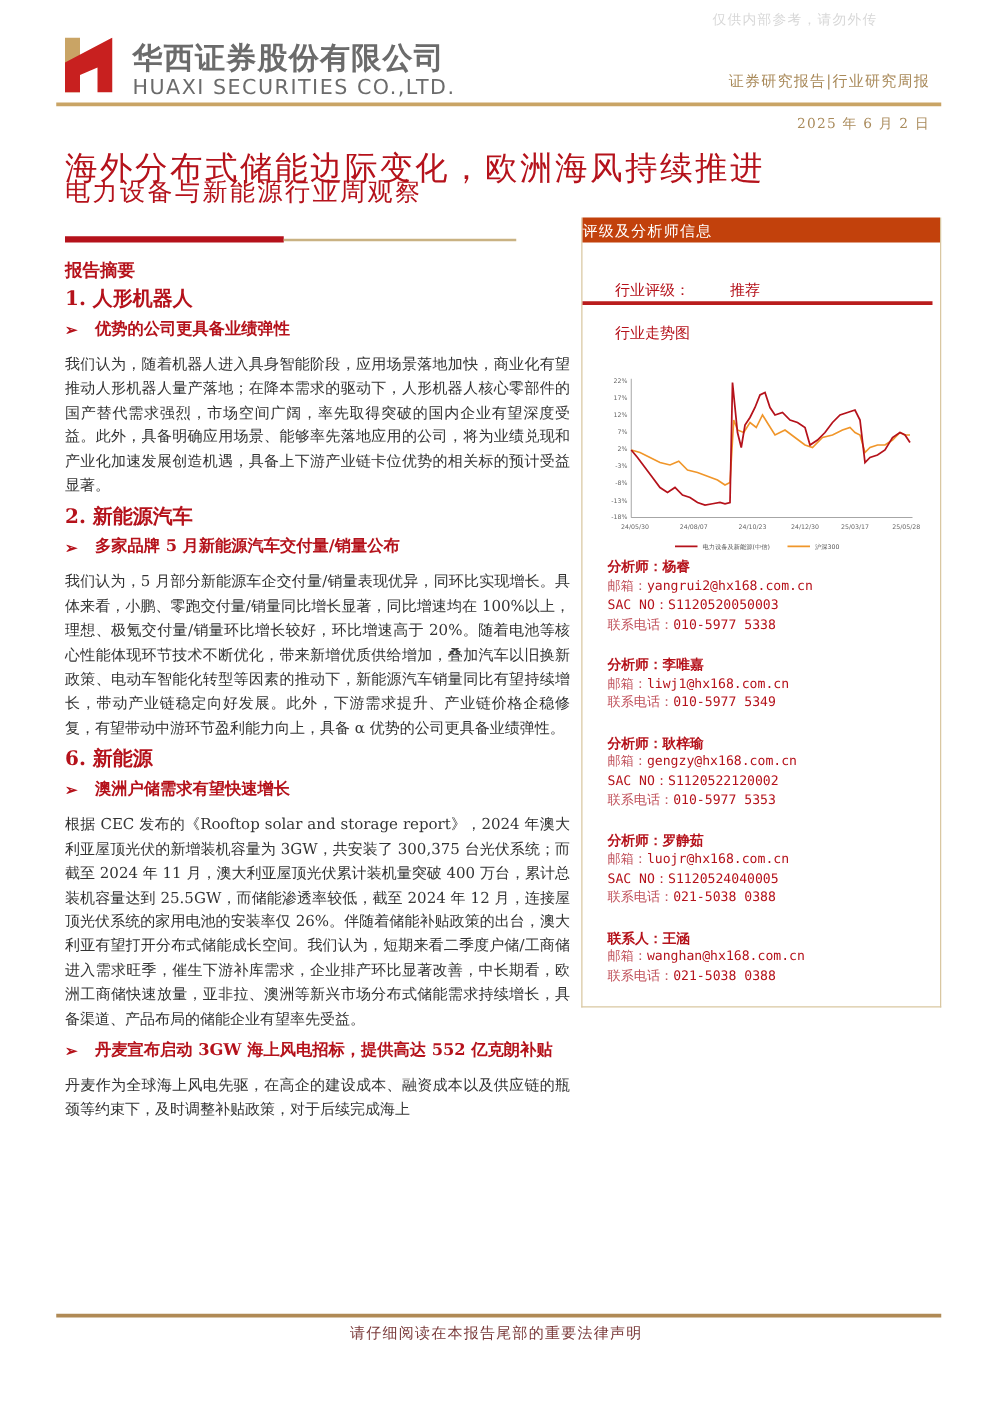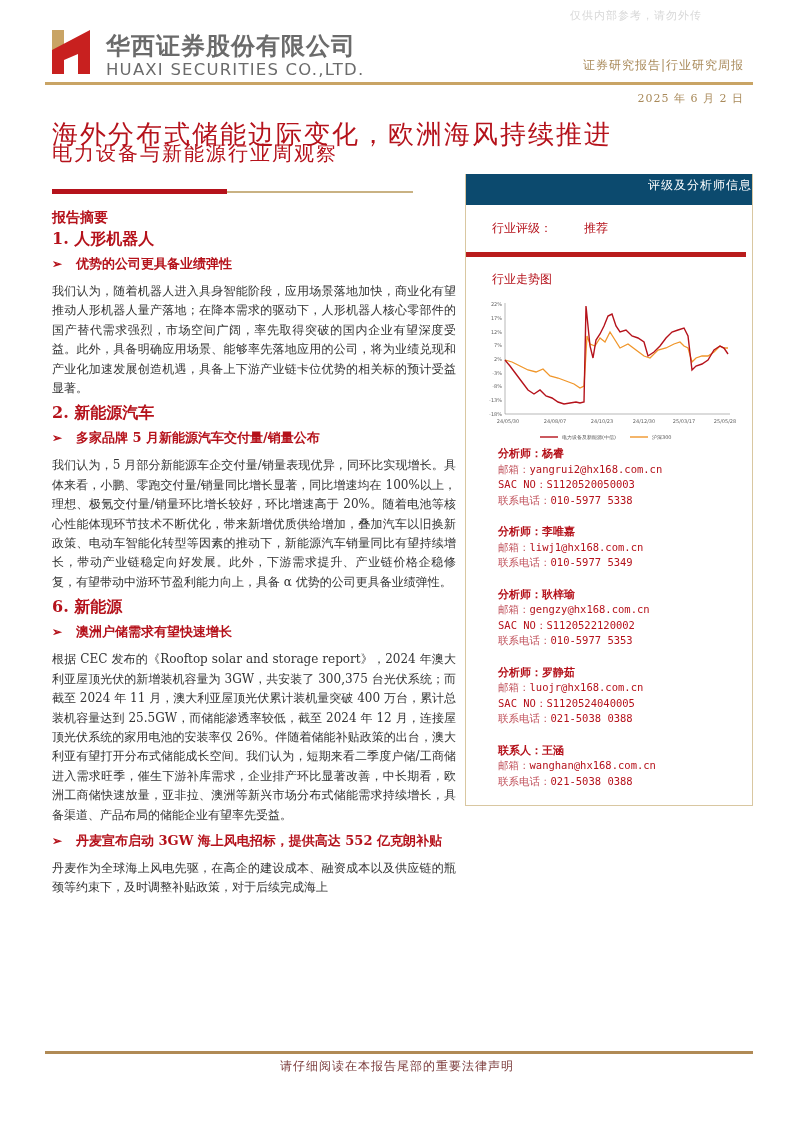--- a/index.html
+++ b/index.html
@@ -29,26 +29,26 @@
   .left-col { left:52px; top:208px; width:404px; }
   .sec-head { color:#b5121b; font-weight:bold; font-size:14px; margin:0; line-height:18px; }
   .sec-num { color:#b5121b; font-weight:bold; font-size:16px; margin:4px 0 0 0; line-height:18px; }
   .sub-head { color:#b5121b; font-weight:bold; font-size:13px; line-height:20px;
               display:flex; margin:6px 0 8px 0; }
   .sub-head .arrow { width:24px; flex:none; font-size:12px; }
   .para { font-size:12px; line-height:19.4px; margin:0 0 6px 0; text-align:justify; color:#333; }
 
   
   .panel { left:465px; top:174px; width:288px; height:632px; border:1px solid #d9c7a1; border-top:none; box-sizing:border-box; }
-  .panel-head { height:31px; background:#0c4a6e; color:#fff; font-size:12px; text-align:right; line-height:23px; letter-spacing:1px; }
-  .rating-row { height:47px; display:flex; align-items:center; padding-left:26px; font-size:12px; color:#b5121b; border-bottom:5px solid #b91c1c; margin-right:6px; }
+  .panel-head { height:20px; background:#c2410c; color:#fff; font-size:12px; text-align:left; line-height:23px; letter-spacing:1px; }
+  .rating-row { height:47px; display:flex; align-items:flex-end; padding-left:26px; font-size:12px; color:#b5121b; border-bottom:3px solid #b91c1c; margin-right:6px; }
   .rating-row .val { margin-left:32px; }
   .trend-label { margin:14px 0 0 26px; font-size:12px; color:#b5121b; }
   .chart { position:absolute; left:14px; top:112px; width:260px; height:160px; }
-  .analyst { margin-left:32px; font-size:10.5px; line-height:15.5px; color:#b5121b; font-family:"DejaVu Sans Mono","Liberation Mono",monospace; }
+  .analyst { margin-left:20px; font-size:10.5px; line-height:15.5px; color:#b5121b; font-family:"DejaVu Sans Mono","Liberation Mono",monospace; }
   .analyst .name { font-weight:bold; font-family:"DejaVu Serif", serif; font-size:11px; }
   .analyst .lbl { font-family:"DejaVu Serif", serif; color:#c0505a; }
   .analysts { position:absolute; left:0; top:272px; width:100%; }
   .analyst + .analyst { margin-top:16px; }
 
   
   .foot-rule { left:45px; top:1051px; width:708px; height:3px; background:#b08a55; }
   .foot-text { left:0; width:794px; top:1058px; text-align:center; font-size:12px; color:#7a3a3a; letter-spacing:1px; }
 </style>
 </head>

